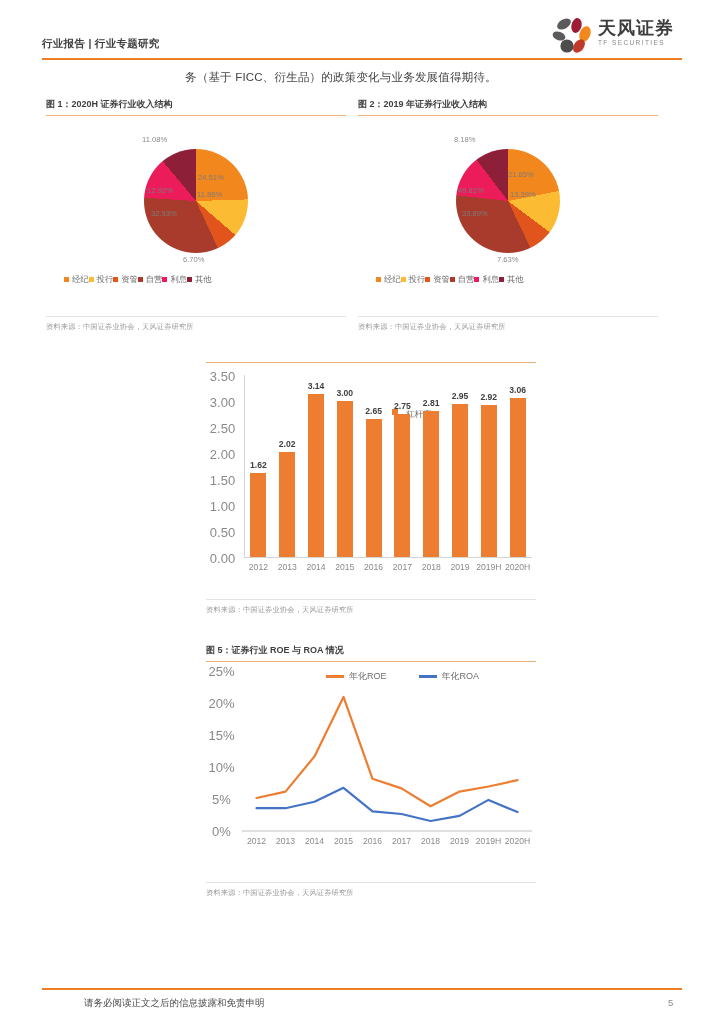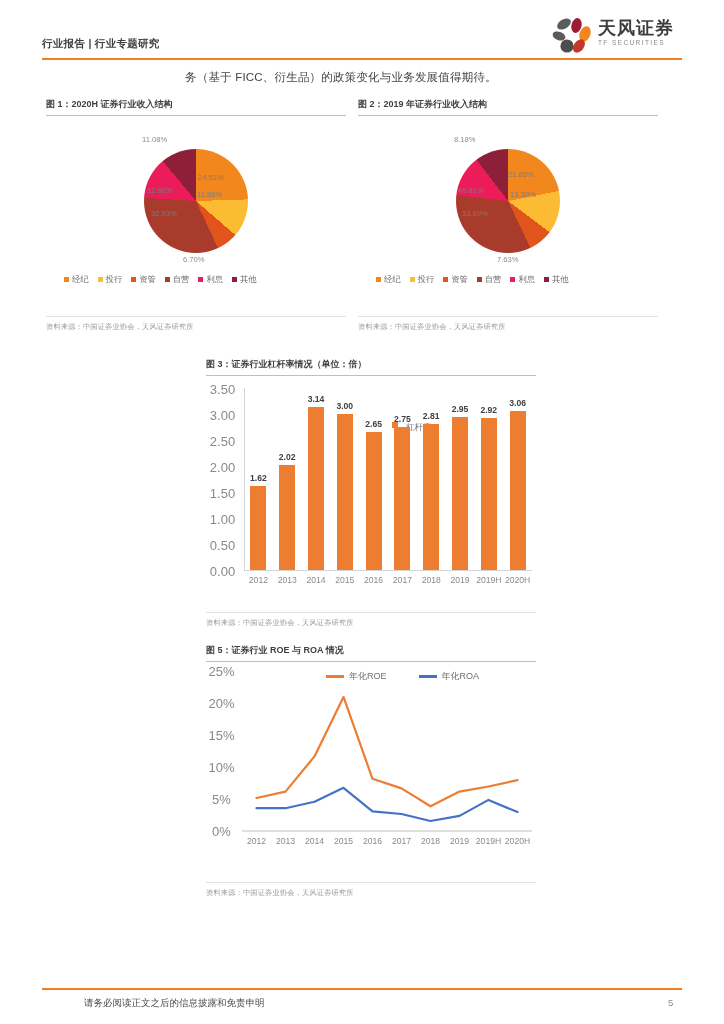--- a/index.html
+++ b/index.html
@@ -29,21 +29,21 @@
   .fig-title{font-size:9px;font-weight:bold;color:#3f3f3f;white-space:nowrap;}
   .fig-rule{height:1.2px;background:#f0b27a;margin-top:4px;}
   .fig-src{font-size:7.2px;color:#9a9a9a;letter-spacing:.2px;}
   .fig-src-rule{height:1px;background:#e2e2e2;margin-bottom:5px;}
 
   
   .pie-wrap{position:relative;}
   .pie{position:absolute;border-radius:50%;}
   .pie-lab{position:absolute;font-size:7.6px;color:#8b8b8b;white-space:nowrap;}
   .pie-lab.inside{color:#7c7c7c;}
-  .legend{position:absolute;display:flex;gap:9px;align-items:center;}
+  .legend{position:absolute;display:flex;align-items:center;}
   .lg{display:flex;align-items:center;gap:3px;font-size:8.3px;color:#6e6e6e;white-space:nowrap;}
   .lg i{width:5px;height:5px;display:inline-block;}
 
   
   .chart{position:relative;}
   .ax-y{position:absolute;font-size:13px;color:#8a8a8a;text-align:center;}
   .ax-x{position:absolute;font-size:8.6px;color:#8a8a8a;text-align:center;}
   .bar{position:absolute;background:#ed7d31;}
   .bar-val{position:absolute;font-size:8.6px;color:#404040;text-align:center;font-weight:bold;}
   .axisline{position:absolute;background:#d4d4d4;}
@@ -187,21 +187,20 @@
             <span>其他</span>
           </span>
       </div>
     </div>
 
     <div class="fig-src-rule"></div>
     <div class="fig-src">资料来源：中国证券业协会，天风证券研究所</div>
   </div>
 
   <div class="fig" style="left:206px;top:358px;width:330px;">
-    <div class="fig-title">图 3：证券行业杠杆率情况（单位：倍）</div>
     <div class="fig-rule"></div>
 
     <div class="chart" id="bar-chart" style="height:222px;">
       <div class="legend-inline" style="left:186px;top:10px;">
         <i></i>
           <span>杠杆率</span>
       </div>
       <div class="axisline" id="bar-yaxis" style="left:38px;top:12px;width:1px;height:182px;"></div>
       <div class="axisline" id="bar-xaxis" style="left:38px;top:194px;width:288px;height:1px;"></div>
     <div class="ax-y" style="left: 0px; width: 33px; top: 188px;">0.00</div>

